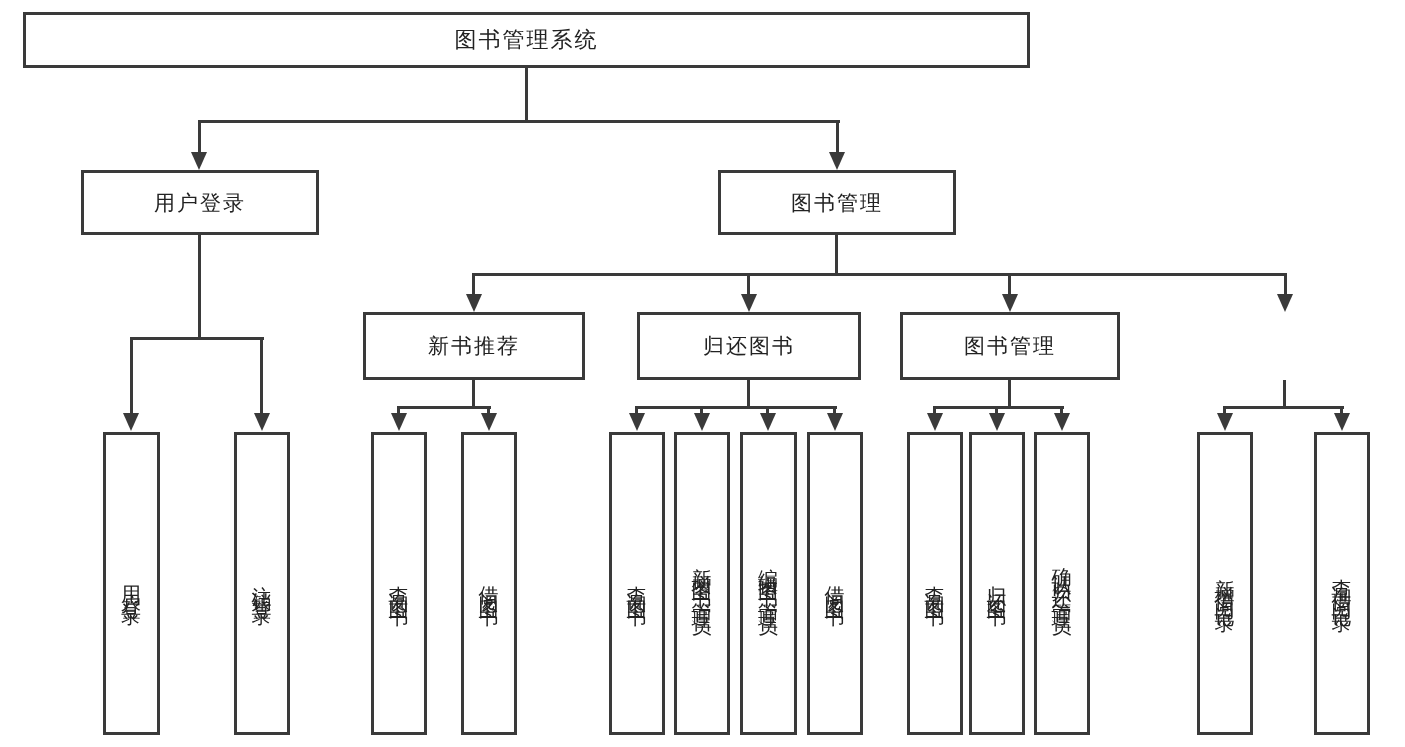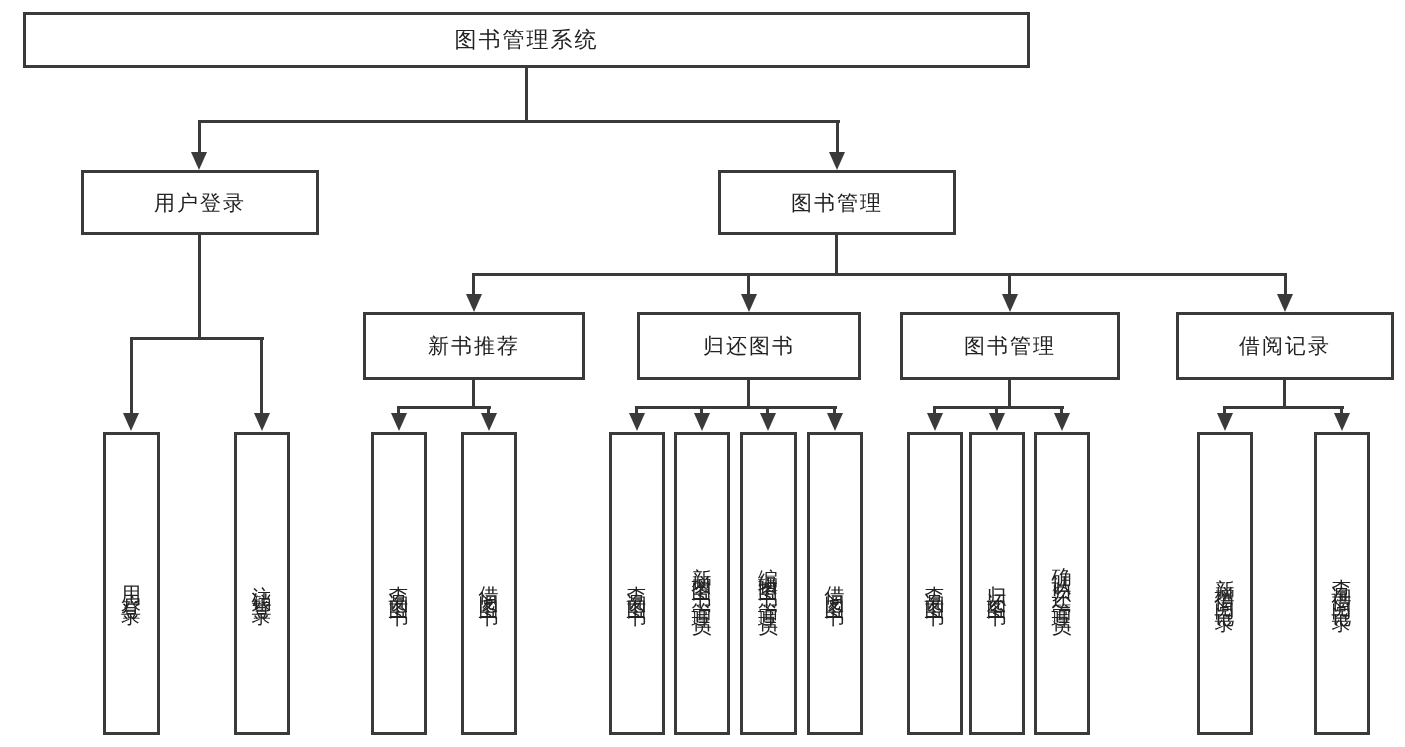--- a/index.html
+++ b/index.html
@@ -53,23 +53,20 @@
   </div>
 
   <div class="box" style="left:637px;top:312px;width:224px;height:68px;">
     <span class="hlabel">归还图书</span>
   </div>
 
   <div class="box" style="left:900px;top:312px;width:220px;height:68px;">
     <span class="hlabel">图书管理</span>
   </div>
 
-  <div class="box" style="left:1176px;top:312px;width:218px;height:68px;">
-    <span class="hlabel">借阅记录</span>
-  </div>
 
   <div class="box leaf" style="left:103px;top:432px;width:57px;height:303px;">
     <span class="vlabel">用户登录</span>
   </div>
   <div class="box leaf" style="left:234px;top:432px;width:56px;height:303px;">
     <span class="vlabel">注销登录</span>
   </div>
 
   <div class="box leaf" style="left:371px;top:432px;width:56px;height:303px;">
     <span class="vlabel">查询图书</span>

